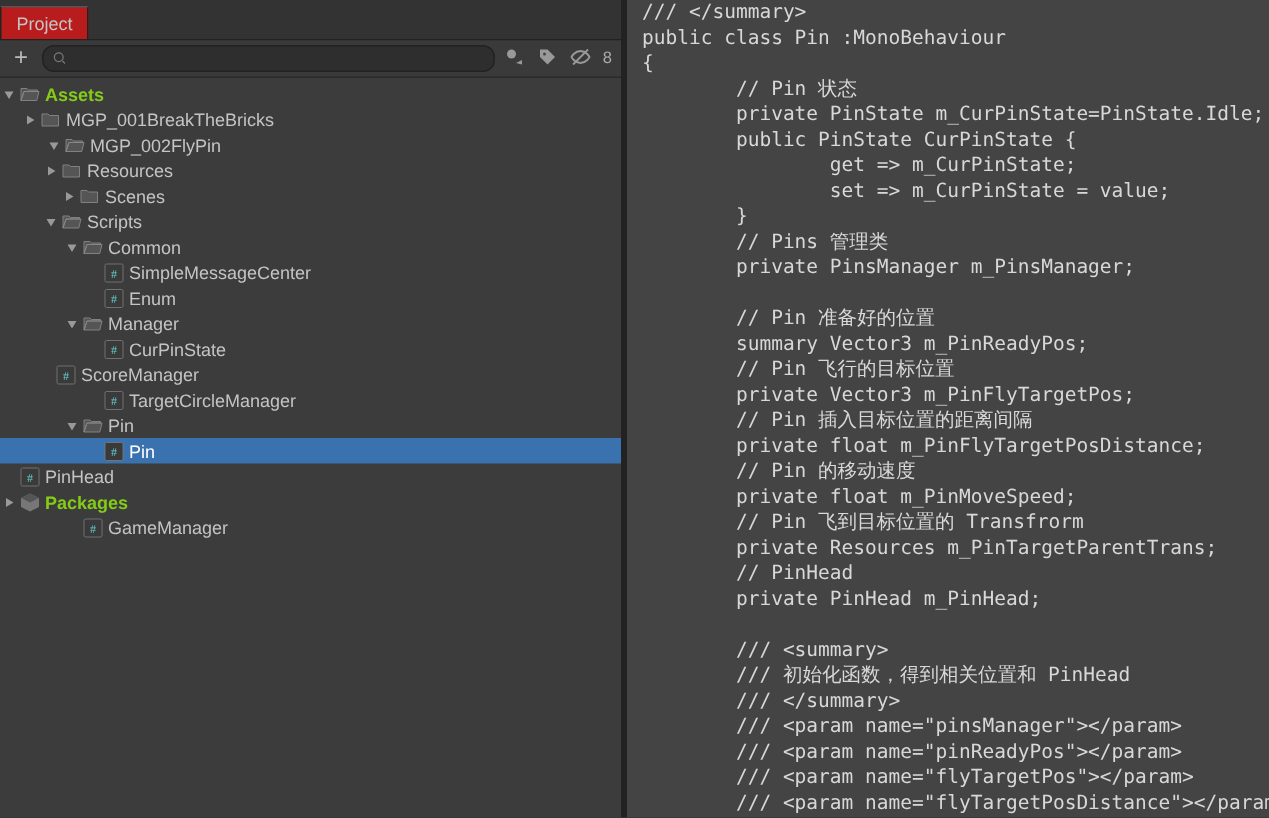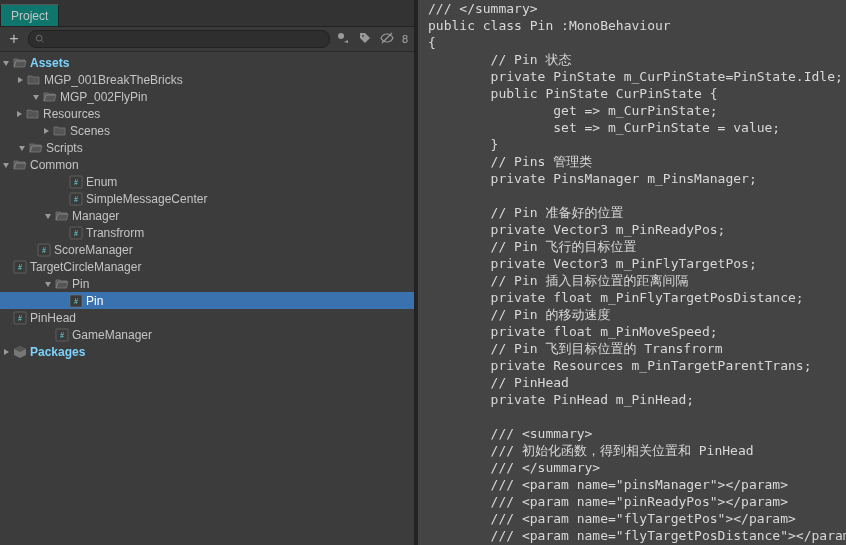--- a/index.html
+++ b/index.html
@@ -1,37 +1,37 @@
 <!DOCTYPE html>
 <html><head>
 <meta charset="utf-8">
 <style>
   html,body{margin:0;padding:0;width:846px;height:545px;background:#333;font-family:Arial,Helvetica,sans-serif;font-size:12px;color:#c4c4c4;overflow:hidden}
   .root{display:flex;height:100%}
   .left{width:414px;display:flex;flex-direction:column;background:#3c3c3c;border-right:4px solid #222}
   .right{flex:1;background:#444;padding:0 4px;overflow:hidden}
   .tabbar{height:26px;background:#333;border-bottom:1px solid #222;display:flex;align-items:flex-end}
-  .tab{background:#0f766e;color:#c4c4c4;padding:4px 10px 3px;font-size:12px;border-top:1px solid #555;border-left:1px solid #222;border-right:1px solid #222}
+  .tab{background:#b91c1c;color:#c4c4c4;padding:4px 10px 3px;font-size:12px;border-top:1px solid #555;border-left:1px solid #222;border-right:1px solid #222}
   .tabright{margin-left:auto;display:flex;align-items:center;padding-right:6px;gap:6px;color:#999;font-size:12px}
   .toolbar{height:24px;background:#3a3a3a;display:flex;align-items:center;padding:0 6px;gap:6px;border-bottom:1px solid #2a2a2a}
   .plus{width:16px;height:16px;color:#bbb;display:flex;align-items:center;justify-content:center;font-size:16px;line-height:1}
   .search{flex:1;height:16px;background:#2e2e2e;border:1px solid #222;border-radius:8px;display:flex;align-items:center;padding:0 6px}
   .search svg{width:10px;height:10px;opacity:.6}
   .righttools{display:flex;align-items:center;gap:8px;color:#aaa}
   .count{font-size:11px}
   .tree{flex:1;overflow:auto;padding:2px 0}
   .row{height:17px;display:flex;align-items:center;white-space:nowrap;cursor:default}
   .row.sel{background:#3a72b0;color:#fff}
   .arrow{width:12px;height:12px;flex:none;display:flex;align-items:center;justify-content:center}
   .arrow svg{width:8px;height:8px;fill:#999}
   .arrow.none{visibility:hidden}
   .ico{width:14px;height:14px;margin:0 3px 0 1px;flex:none;display:flex;align-items:center;justify-content:center}
   .ico svg{width:14px;height:14px}
   .label{font-size:12px}
-  .assets .label,.row.bold .label{font-weight:bold;color:#7dd3fc}
+  .assets .label,.row.bold .label{font-weight:bold;color:#84cc16}
   .row.sel .label{color:#fff}
   pre.code{margin:0;padding:0 6px;font-family:Consolas,Menlo,monospace;font-size:13px;line-height:17px;color:#d8d8d8;white-space:pre}
 </style>
 </head>
 <body>
 
 <svg width="0" height="0" style="position:absolute">
   <defs>
     <g id="i-arr-right">
         <path d="M2 1l5 3-5 3z"></path>
@@ -132,21 +132,21 @@
               <use href="#i-arr-down"></use>
             </svg>
           </span>
         <span class="ico">
             <svg viewBox="0 0 14 14">
               <use href="#i-folder-open"></use>
             </svg>
           </span>
         <span class="label">MGP_002FlyPin</span>
       </div>
-      <div class="row" style="padding-left:13px">
+      <div class="row" style="padding-left:28px">
         <span class="arrow">
             <svg>
               <use href="#i-arr-right"></use>
             </svg>
           </span>
         <span class="ico">
             <svg viewBox="0 0 14 14">
               <use href="#i-folder"></use>
             </svg>
           </span>
@@ -158,175 +158,175 @@
               <use href="#i-arr-right"></use>
             </svg>
           </span>
         <span class="ico">
             <svg viewBox="0 0 14 14">
               <use href="#i-folder"></use>
             </svg>
           </span>
         <span class="label">Scenes</span>
       </div>
-      <div class="row" style="padding-left:16px">
+      <div class="row" style="padding-left:28px">
         <span class="arrow">
             <svg>
               <use href="#i-arr-down"></use>
             </svg>
           </span>
         <span class="ico">
             <svg viewBox="0 0 14 14">
               <use href="#i-folder-open"></use>
             </svg>
           </span>
         <span class="label">Scripts</span>
       </div>
+      <div class="row" style="padding-left:42px">
+        <span class="arrow">
+            <svg>
+              <use href="#i-arr-down"></use>
+            </svg>
+          </span>
+        <span class="ico">
+            <svg viewBox="0 0 14 14">
+              <use href="#i-folder-open"></use>
+            </svg>
+          </span>
+        <span class="label">Common</span>
+      </div>
+      <div class="row" style="padding-left:56px">
+        <span class="arrow none"></span>
+        <span class="ico">
+            <svg viewBox="0 0 14 14">
+              <use href="#i-cs"></use>
+            </svg>
+          </span>
+        <span class="label">SimpleMessageCenter</span>
+      </div>
+      <div class="row" style="padding-left:56px">
+        <span class="arrow none"></span>
+        <span class="ico">
+            <svg viewBox="0 0 14 14">
+              <use href="#i-cs"></use>
+            </svg>
+          </span>
+        <span class="label">Enum</span>
+      </div>
+      <div class="row" style="padding-left:42px">
+        <span class="arrow">
+            <svg>
+              <use href="#i-arr-down"></use>
+            </svg>
+          </span>
+        <span class="ico">
+            <svg viewBox="0 0 14 14">
+              <use href="#i-folder-open"></use>
+            </svg>
+          </span>
+        <span class="label">Manager</span>
+      </div>
+      <div class="row" style="padding-left:56px">
+        <span class="arrow none"></span>
+        <span class="ico">
+            <svg viewBox="0 0 14 14">
+              <use href="#i-cs"></use>
+            </svg>
+          </span>
+        <span class="label">CurPinState</span>
+      </div>
+      <div class="row" style="padding-left:24px">
+        <span class="arrow none"></span>
+        <span class="ico">
+            <svg viewBox="0 0 14 14">
+              <use href="#i-cs"></use>
+            </svg>
+          </span>
+        <span class="label">ScoreManager</span>
+      </div>
+      <div class="row" style="padding-left:56px">
+        <span class="arrow none"></span>
+        <span class="ico">
+            <svg viewBox="0 0 14 14">
+              <use href="#i-cs"></use>
+            </svg>
+          </span>
+        <span class="label">TargetCircleManager</span>
+      </div>
+      <div class="row" style="padding-left:42px">
+        <span class="arrow">
+            <svg>
+              <use href="#i-arr-down"></use>
+            </svg>
+          </span>
+        <span class="ico">
+            <svg viewBox="0 0 14 14">
+              <use href="#i-folder-open"></use>
+            </svg>
+          </span>
+        <span class="label">Pin</span>
+      </div>
+      <div class="row sel" style="padding-left:56px">
+        <span class="arrow none"></span>
+        <span class="ico">
+            <svg viewBox="0 0 14 14">
+              <use href="#i-cs"></use>
+            </svg>
+          </span>
+        <span class="label">Pin</span>
+      </div>
       <div class="row" style="">
-        <span class="arrow">
-            <svg>
-              <use href="#i-arr-down"></use>
-            </svg>
-          </span>
-        <span class="ico">
-            <svg viewBox="0 0 14 14">
-              <use href="#i-folder-open"></use>
-            </svg>
-          </span>
-        <span class="label">Common</span>
-      </div>
-      <div class="row" style="padding-left:56px">
-        <span class="arrow none"></span>
-        <span class="ico">
-            <svg viewBox="0 0 14 14">
-              <use href="#i-cs"></use>
-            </svg>
-          </span>
-        <span class="label">Enum</span>
-      </div>
-      <div class="row" style="padding-left:56px">
-        <span class="arrow none"></span>
-        <span class="ico">
-            <svg viewBox="0 0 14 14">
-              <use href="#i-cs"></use>
-            </svg>
-          </span>
-        <span class="label">SimpleMessageCenter</span>
+        <span class="arrow none"></span>
+        <span class="ico">
+            <svg viewBox="0 0 14 14">
+              <use href="#i-cs"></use>
+            </svg>
+          </span>
+        <span class="label">PinHead</span>
+      </div>
+      <div class="row bold" style="padding-left:0px">
+        <span class="arrow">
+            <svg>
+              <use href="#i-arr-right"></use>
+            </svg>
+          </span>
+        <span class="ico">
+            <svg viewBox="0 0 14 14">
+              <use href="#i-box"></use>
+            </svg>
+          </span>
+        <span class="label">Packages</span>
       </div>
       <div class="row" style="padding-left:42px">
-        <span class="arrow">
-            <svg>
-              <use href="#i-arr-down"></use>
-            </svg>
-          </span>
-        <span class="ico">
-            <svg viewBox="0 0 14 14">
-              <use href="#i-folder-open"></use>
-            </svg>
-          </span>
-        <span class="label">Manager</span>
-      </div>
-      <div class="row" style="padding-left:56px">
-        <span class="arrow none"></span>
-        <span class="ico">
-            <svg viewBox="0 0 14 14">
-              <use href="#i-cs"></use>
-            </svg>
-          </span>
-        <span class="label">Transfrorm</span>
-      </div>
-      <div class="row" style="padding-left:24px">
-        <span class="arrow none"></span>
-        <span class="ico">
-            <svg viewBox="0 0 14 14">
-              <use href="#i-cs"></use>
-            </svg>
-          </span>
-        <span class="label">ScoreManager</span>
-      </div>
-      <div class="row" style="">
-        <span class="arrow none"></span>
-        <span class="ico">
-            <svg viewBox="0 0 14 14">
-              <use href="#i-cs"></use>
-            </svg>
-          </span>
-        <span class="label">TargetCircleManager</span>
-      </div>
-      <div class="row" style="padding-left:42px">
-        <span class="arrow">
-            <svg>
-              <use href="#i-arr-down"></use>
-            </svg>
-          </span>
-        <span class="ico">
-            <svg viewBox="0 0 14 14">
-              <use href="#i-folder-open"></use>
-            </svg>
-          </span>
-        <span class="label">Pin</span>
-      </div>
-      <div class="row sel" style="padding-left:56px">
-        <span class="arrow none"></span>
-        <span class="ico">
-            <svg viewBox="0 0 14 14">
-              <use href="#i-cs"></use>
-            </svg>
-          </span>
-        <span class="label">Pin</span>
-      </div>
-      <div class="row" style="">
-        <span class="arrow none"></span>
-        <span class="ico">
-            <svg viewBox="0 0 14 14">
-              <use href="#i-cs"></use>
-            </svg>
-          </span>
-        <span class="label">PinHead</span>
-      </div>
-      <div class="row" style="padding-left:42px">
         <span class="arrow none"></span>
         <span class="ico">
             <svg viewBox="0 0 14 14">
               <use href="#i-cs"></use>
             </svg>
           </span>
         <span class="label">GameManager</span>
-      </div>
-      <div class="row bold" style="padding-left:0px">
-        <span class="arrow">
-            <svg>
-              <use href="#i-arr-right"></use>
-            </svg>
-          </span>
-        <span class="ico">
-            <svg viewBox="0 0 14 14">
-              <use href="#i-box"></use>
-            </svg>
-          </span>
-        <span class="label">Packages</span>
       </div>
     </div>
   </div>
 
   <div class="right">
 <pre class="code"><span>/// &lt;/summary&gt;</span>
 <span>public class Pin :MonoBehaviour</span>
 <span>{</span>
 <span>        // Pin 状态</span>
 <span>        private PinState m_CurPinState=PinState.Idle;</span>
 <span>        public PinState CurPinState {</span>
 <span>                get =&gt; m_CurPinState;</span>
 <span>                set =&gt; m_CurPinState = value;</span>
 <span>        }</span>
 <span>        // Pins 管理类</span>
 <span>        private PinsManager m_PinsManager;</span>
 <span></span>
 <span>        // Pin 准备好的位置</span>
-<span>        private Vector3 m_PinReadyPos;</span>
+<span>        summary Vector3 m_PinReadyPos;</span>
 <span>        // Pin 飞行的目标位置</span>
 <span>        private Vector3 m_PinFlyTargetPos;</span>
 <span>        // Pin 插入目标位置的距离间隔</span>
 <span>        private float m_PinFlyTargetPosDistance;</span>
 <span>        // Pin 的移动速度</span>
 <span>        private float m_PinMoveSpeed;</span>
 <span>        // Pin 飞到目标位置的 Transfrorm</span>
 <span>        private Resources m_PinTargetParentTrans;</span>
 <span>        // PinHead</span>
 <span>        private PinHead m_PinHead;</span>

